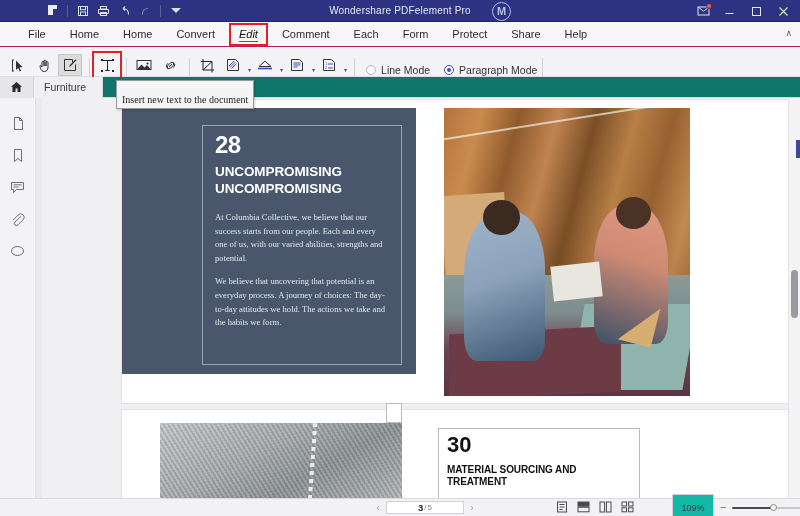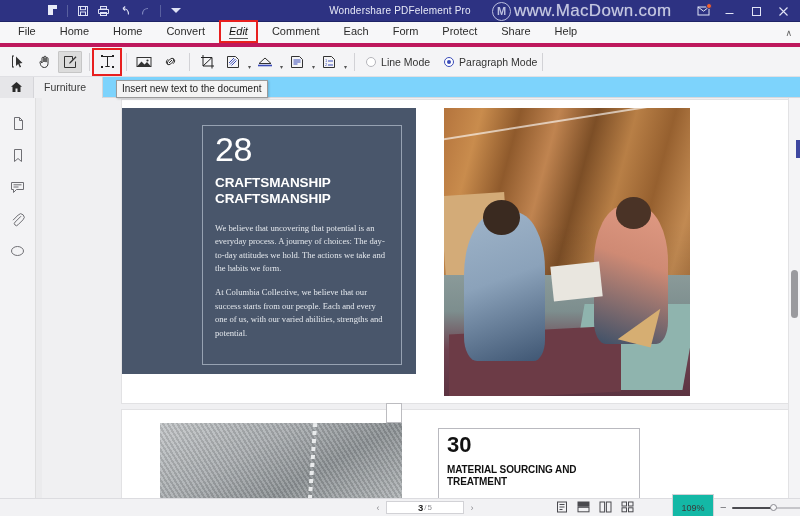--- a/index.html
+++ b/index.html
@@ -59,42 +59,42 @@
   }
   .wm-text {
     font-size:17px; color:#d9dcef; letter-spacing:.3px;
     font-family:"Liberation Sans", sans-serif;
     text-shadow:0 0 1px rgba(255,255,255,.5);
   }
 
   
   .menubar {
     position:absolute; left:0; top:22px; width:800px; height:25px;
-    background:#f7f7f9; border-bottom:4px solid #be185d;
-    display:flex; align-items:flex-start; padding-left:6px;
+    background:#f7f7f9; border-bottom:1px solid #be185d;
+    display:flex; align-items:center; padding-left:16px;
   }
   .menu-item {
     font-size:11px; color:#2c2c2c; padding:3px 12px;
     position:relative; white-space:nowrap;
   }
   .menu-item.active { color:#111;font-style:italic; }
   .menu-item.boxed::after {
     content:""; position:absolute; left:2px; right:2px; top:-2px; bottom:-3px;
     border:2px solid #e81f1f;
   }
   .menu-item.active .mi-label { border-bottom:1px solid #5b5b5b; padding-bottom:1px; }
   .menu-collapse {
     position:absolute; right:8px; top:6px; font-size:9px; color:#666;
   }
 
   
   .toolbar {
     position:absolute; left:0; top:47px; width:800px; height:30px;
     background:#f4f4f6; border-bottom:1px solid #e0e0e4;
-    display:flex; align-items:center; padding-left:6px;
+    display:flex; align-items:flex-end; padding-left:6px;
   }
   .tool {
     width:24px; height:22px; display:flex; align-items:center; justify-content:center;
     margin-right:2px; position:relative; color:#3a3a3a;
   }
   .tool.sel { background:#dcdcdc; border:1px solid #c6c6c6; border-radius:1px; }
   .tool.redbox::after {
     content:""; position:absolute; left:-3px; right:-3px; top:-3px; bottom:-3px;
     border:2px solid #e81f1f;
   }
@@ -111,39 +111,39 @@
   }
   .radio.on { border-color:#3b4cb8; }
   .radio.on::after {
     content:""; width:4px; height:4px; border-radius:50%; background:#3b4cb8;
   }
   .radio-label { font-size:10.5px; color:#333; }
 
   
   .tabbar {
     position:absolute; left:0; top:77px; width:800px; height:21px;
-    background:#7dd3fc; border-bottom:1px solid #d8d8dc;
+    background:#0f766e; border-bottom:1px solid #d8d8dc;
     display:flex; align-items:center;
   }
   .home-tab {
     width:34px; height:21px; display:flex; align-items:center; justify-content:center;
     background:#e6e6e9; border-right:1px solid #d5d5d9; color:#2a2a2a;
   }
   .doc-tab {
     height:21px; display:flex; align-items:center; padding:0 16px 0 10px;
     font-size:10.5px; color:#3b3b3b; background:#f0f0f2;
     border-right:1px solid #d5d5d9;
   }
 
   
   .tooltip {
     position:absolute; left:116px; top:80px; z-index:40;
     background:#f4f4f4; border:1px solid #9a9a9a;
-    font-size:10px; color:#1e1e1e; padding:2px 5px 3px 5px;
-    white-space:nowrap; box-shadow:1px 1px 2px rgba(0,0,0,.18);
+    font-size:10px; color:#1e1e1e; padding:13px 5px 3px 5px;
+    white-space:nowrap; box-shadow:1px 1px 2px rgba(0,0,0,.18);font-family:Liberation Serif, serif;
   }
 
   
   .rail {
     position:absolute; left:0; top:98px; width:36px; height:400px;
     background:#f3f3f5; border-right:1px solid #dededf;
     display:flex; flex-direction:column; align-items:center; padding-top:12px;
   }
   .rail-btn {
     width:24px; height:26px; display:flex; align-items:center; justify-content:center;
@@ -174,21 +174,21 @@
   .hero {
     position:absolute; left:0; top:8px; width:294px; height:266px;
     background:#49566b;
   }
   .hero-inner {
     position:absolute; left:80px; top:17px; width:200px; height:240px;
     border:1px solid #97a2b2;
     padding:6px 12px 8px 12px; color:#ffffff;
   }
   .hero-num {
-    font-size:34px; font-weight:400; line-height:1.05; letter-spacing:-.5px;
+    font-size:24px; font-weight:700; line-height:1.05; letter-spacing:-.5px;
     font-family:"Liberation Sans", sans-serif;
   }
   .hero-head {
     font-size:13.5px; font-weight:700; line-height:1.22; margin-top:7px;
     letter-spacing:-.1px;
   }
   .hero-body {
     margin-top:14px; font-size:8.6px; line-height:1.58; color:#e3e7ec;
     font-family:"Liberation Serif", serif;
   }
@@ -377,21 +377,20 @@
         <svg width="12" height="10" viewBox="0 0 12 10" fill="#dfe2f5">
             <path d="M1 2h10l-5 5z"></path>
           </svg>
       </div>
     </div>
 
     <div class="title-text">Wondershare PDFelement Pro</div>
 
     <div class="watermark">
       <div class="wm-circle">M</div>
-      <div class="wm-text">www.MacDown.com</div>
     </div>
 
     <div class="tb-right">
       <div class="mail-wrap">
         <svg width="13" height="10" viewBox="0 0 13 10" fill="none" stroke="#e2e5f6" stroke-width="1">
           <rect x="1" y="1" width="11" height="8"></rect>
             <path d="M1 1l5.5 4.2L12 1"></path>
         </svg>
         <span class="mail-dot"></span>
       </div>
@@ -574,24 +573,24 @@
     <div class="rail-handle">›</div>
   </div>
 
   <div class="docarea">
     <div class="scroll-left-strip"></div>
 
     <div class="page page1">
       <div class="hero">
         <div class="hero-inner">
           <div class="hero-num">28</div>
-          <div class="hero-head">CRAFTSMANSHIP CRAFTSMANSHIP</div>
+          <div class="hero-head">UNCOMPROMISING UNCOMPROMISING</div>
           <div class="hero-body">
+            <p>At Columbia Collective, we believe that our success starts from our people. Each and every one of us, with our varied abilities, strengths and potential.</p>
             <p>We believe that uncovering that potential is an everyday process. A journey of choices: The day-to-day attitudes we hold. The actions we take and the habits we form.</p>
-            <p>At Columbia Collective, we believe that our success starts from our people. Each and every one of us, with our varied abilities, strengths and potential.</p>
           </div>
         </div>
       </div>
 
       <div class="photo">
         <div class="board"></div>
         <div class="strap"></div>
         <div class="floor"></div>
         <div class="mat-teal"></div>
         <div class="mat-maroon"></div>

